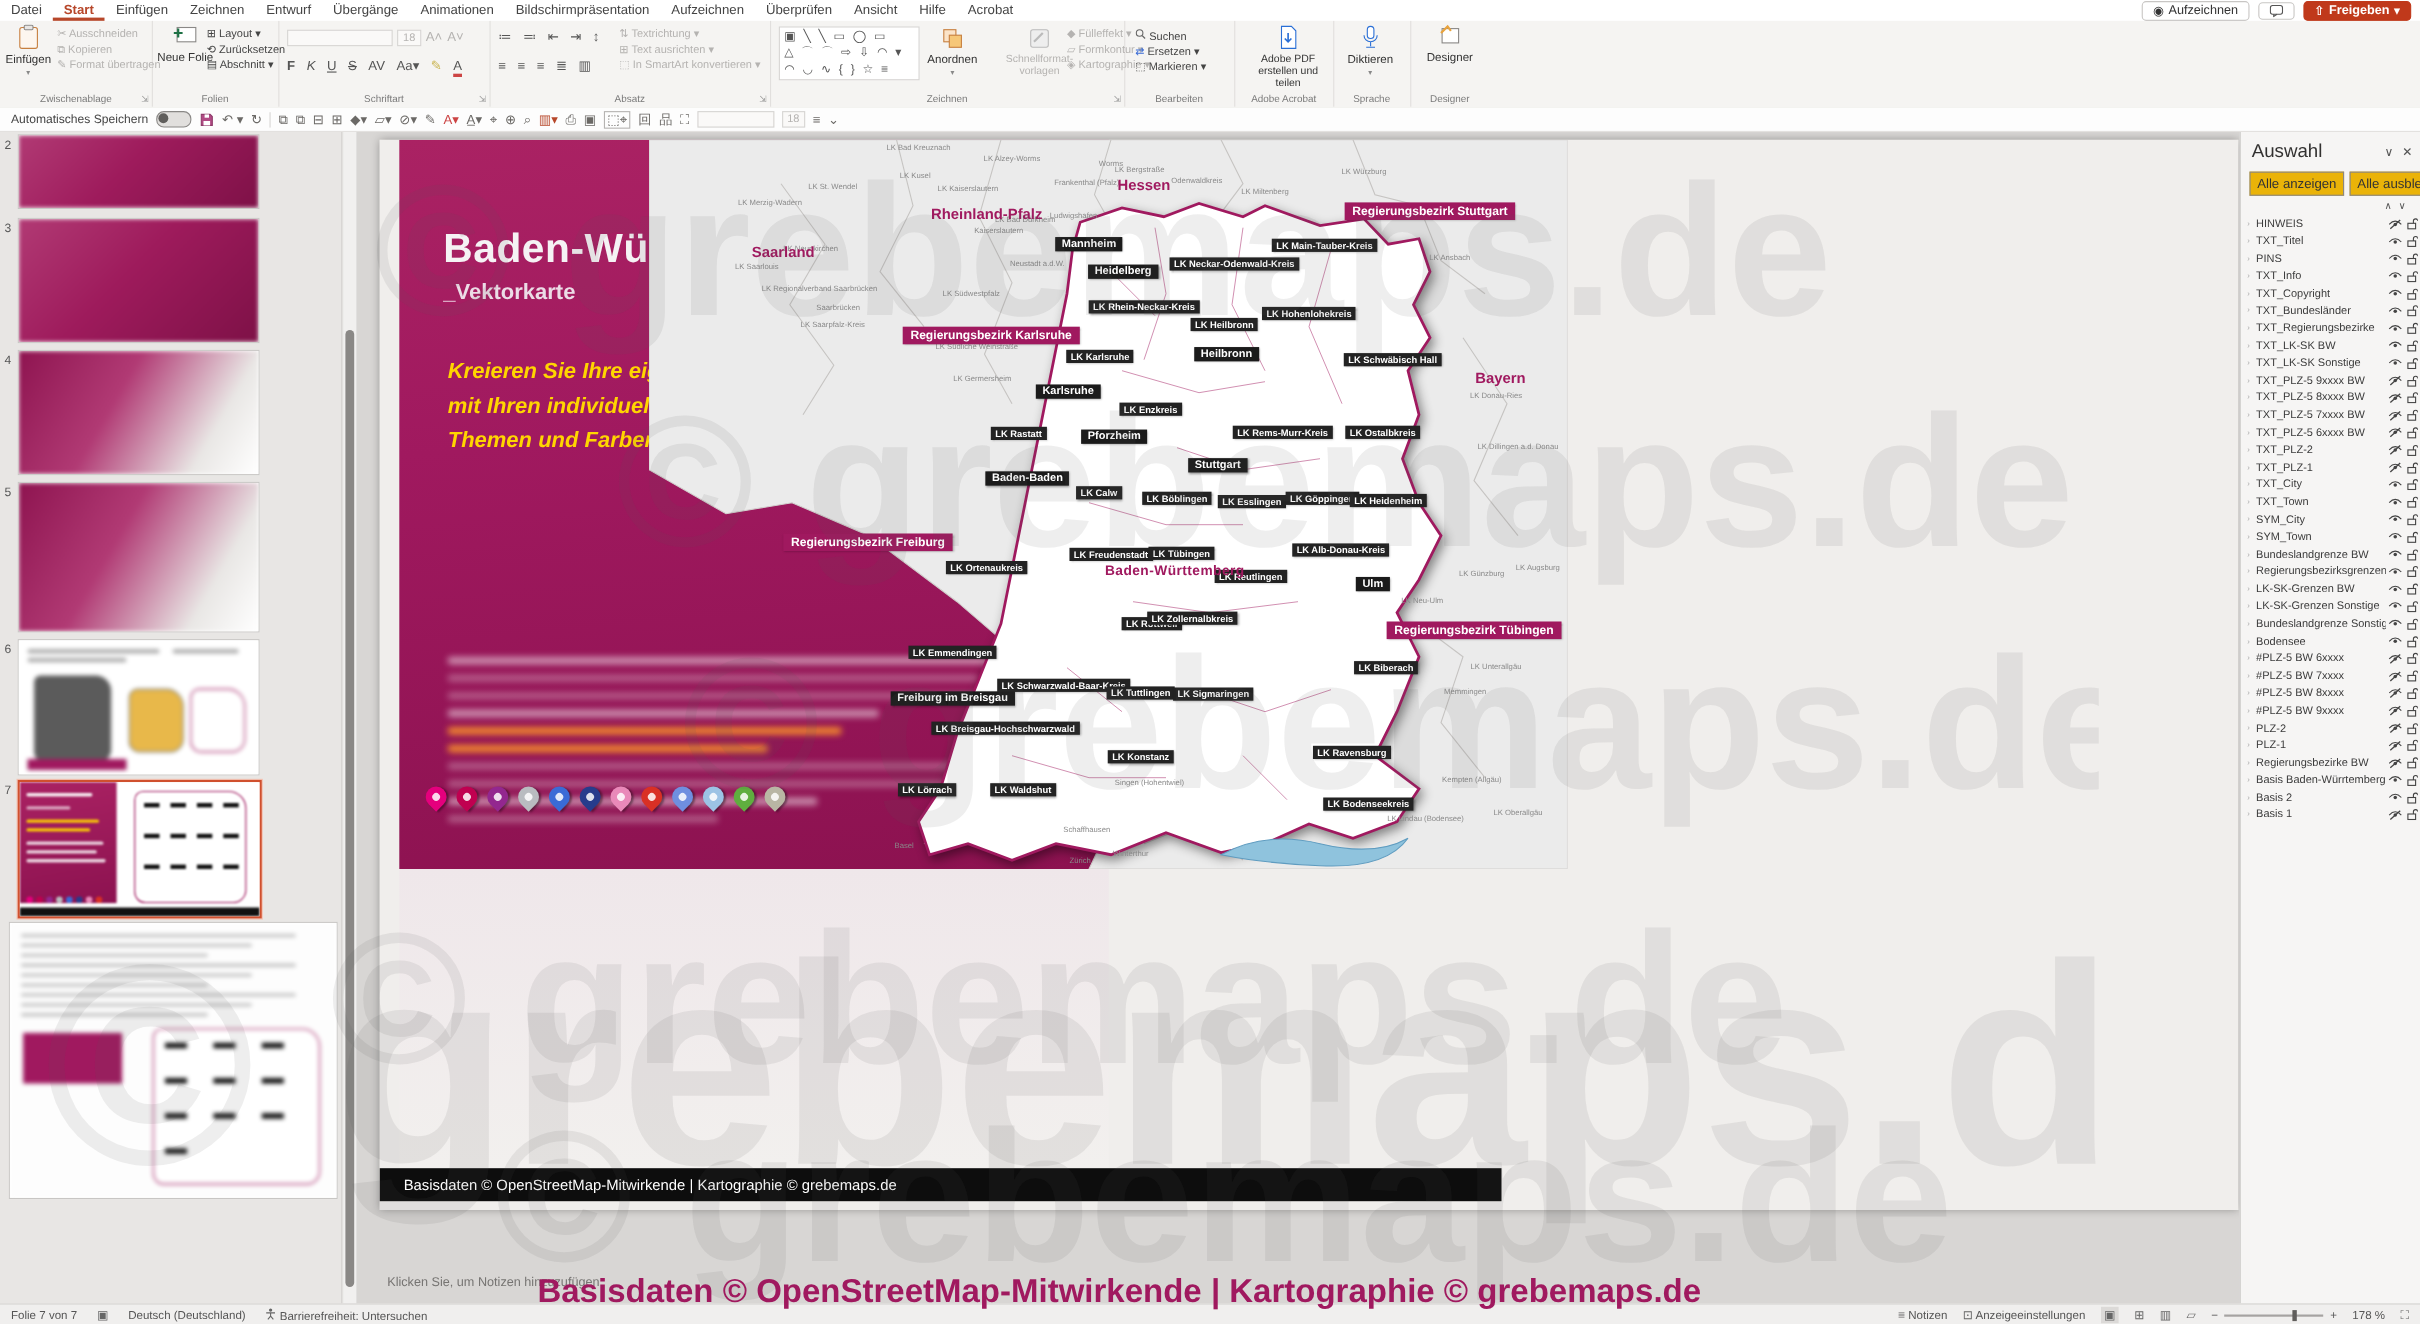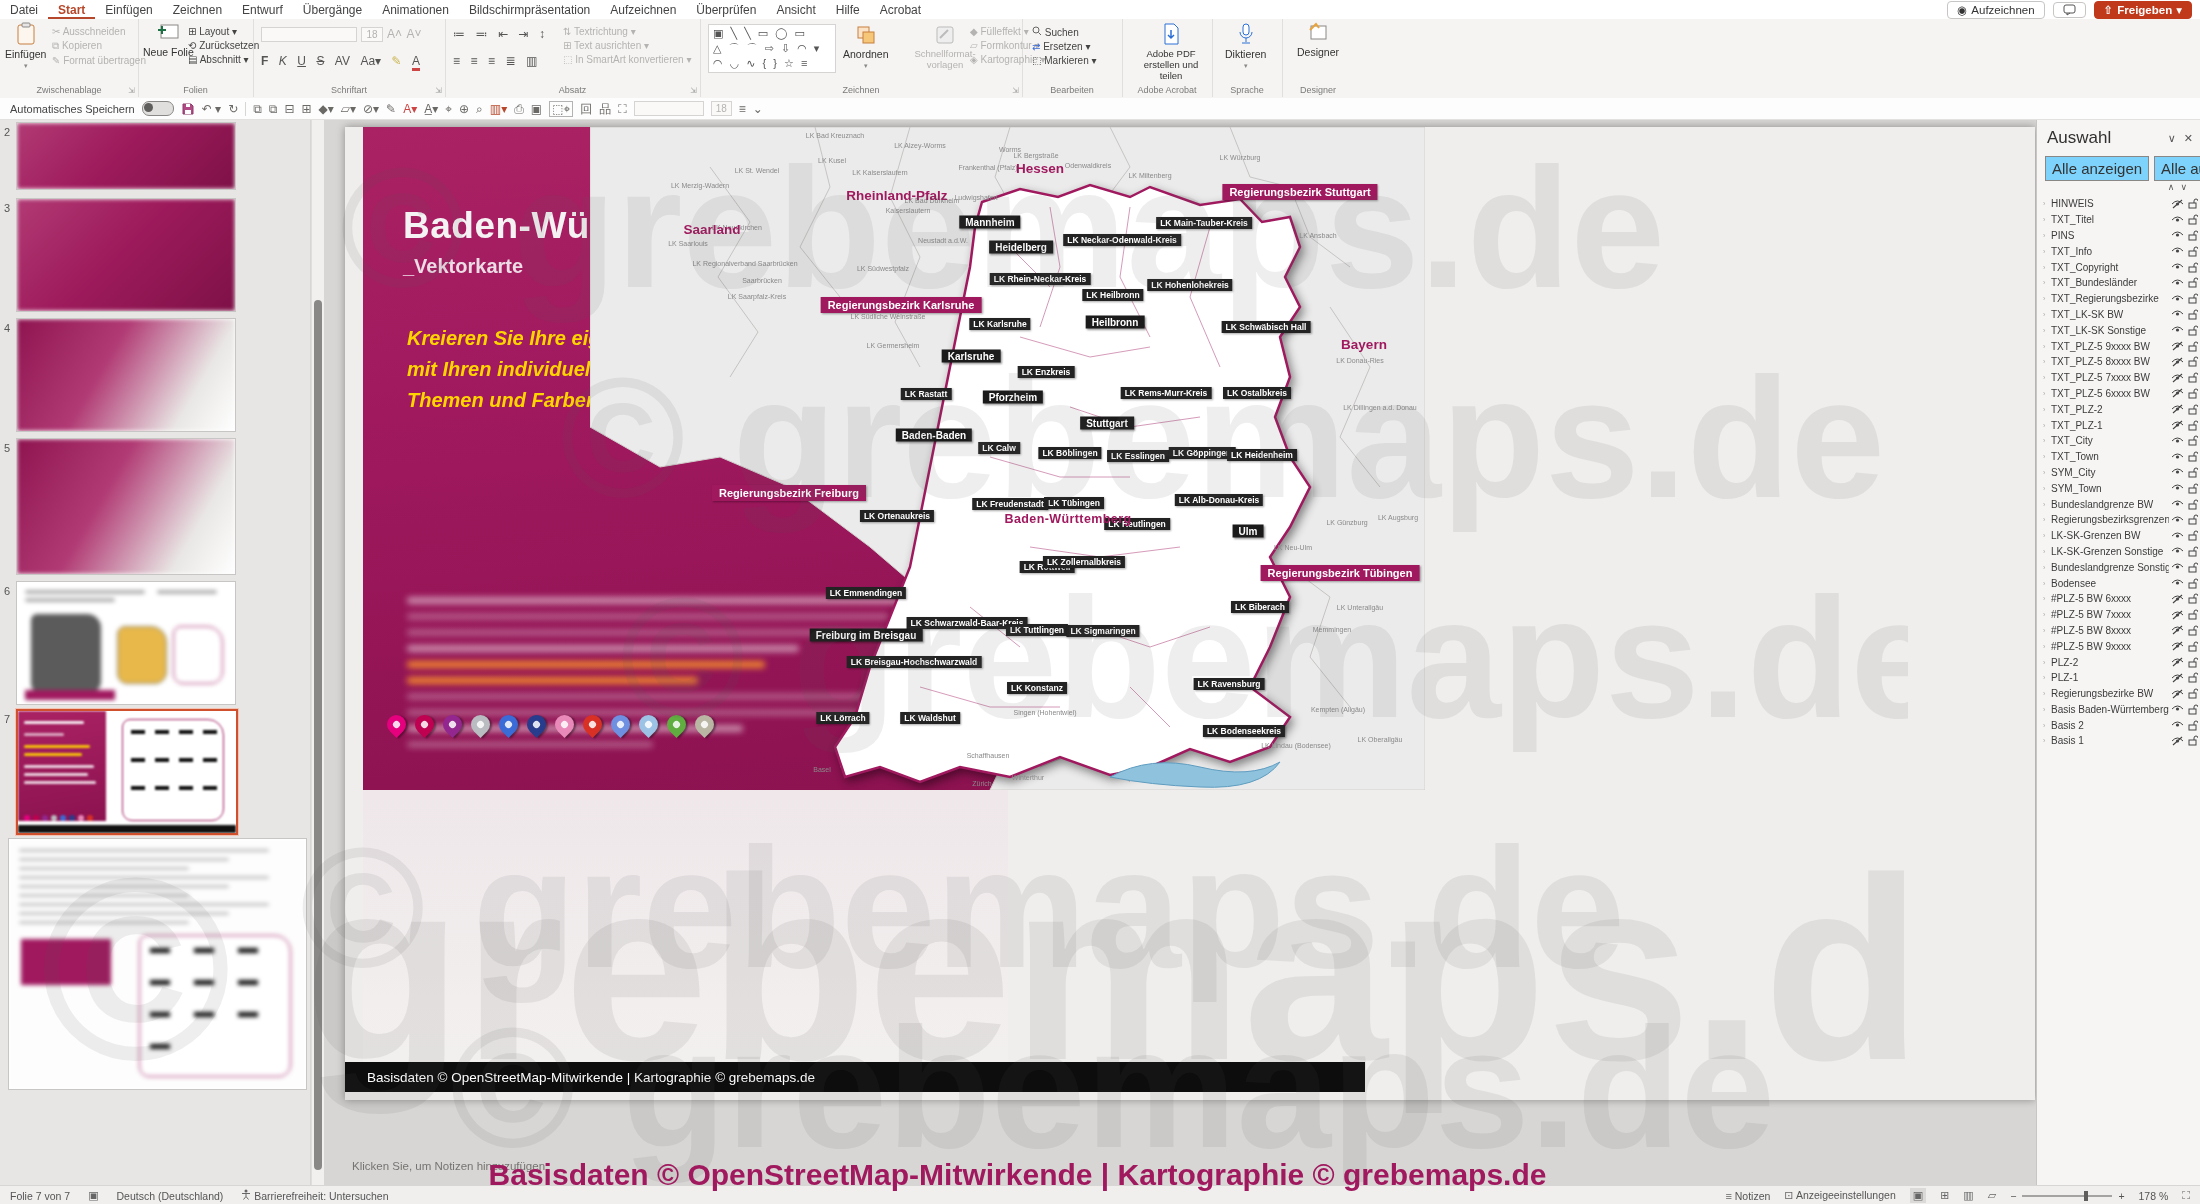--- a/index.html
+++ b/index.html
@@ -70,21 +70,21 @@
   .lbl-city{font-size:10px;font-weight:bold;color:#fff;background:#1b1b1b;padding:1px 6px;box-shadow:1px 1px 2px rgba(0,0,0,.4);}
   .lbl-lk{font-size:8.5px;font-weight:bold;color:#fff;background:#232323;padding:1px 4px;box-shadow:1px 1px 2px rgba(0,0,0,.35);}
   .lbl-small{font-size:7px;color:#8a8a8a;}
   .lbl-region{font-size:12.5px;font-weight:bold;color:#a0195f;letter-spacing:.4px;}
   
   #selpane{left:2036px;top:120px;width:164px;height:1065px;background:#f6f5f4;border-left:1px solid #c8c6c4;z-index:20;}
   #selpane-header{position:absolute;left:10px;top:8px;right:8px;display:flex;align-items:center;}
   #selpane-title{font-size:17px;color:#323130;flex:1;}
   .sp-hbtn{font-size:11px;color:#555;margin-left:8px;}
   #selpane-btns{position:absolute;left:8px;top:36px;display:flex;gap:5px;}
-  .sp-btn{font-size:15px;color:#333;background:#7dd3fc;border:1px solid #8a8886;padding:3px 6px;white-space:nowrap;}
+  .sp-btn{font-size:12px;color:#333;background:#eab308;border:1px solid #8a8886;padding:3px 6px;white-space:nowrap;}
   #selpane-updown{position:absolute;right:8px;top:62px;font-size:9px;color:#555;letter-spacing:6px;}
   #sel-list{position:absolute;left:0;top:76px;right:0;}
   .sel-row{display:flex;align-items:center;height:15.8px;padding-left:6px;}
   .sel-chev{width:8px;font-size:7px;color:#aaa;}
   .sel-label{flex:1;font-size:10px;color:#3b3b3b;white-space:nowrap;overflow:hidden;}
   .sel-ico{width:16px;display:flex;justify-content:center;}
   
   #notes-text{left:352px;top:1160px;font-size:11.5px;color:#767472;z-index:15;}
   #big-credit{left:0;top:1158px;width:2035px;text-align:center;font-size:30px;font-weight:bold;color:#a0195f;z-index:65;}
   #statusbar{left:0;top:1185px;width:2200px;height:19px;background:#f0efee;border-top:1px solid #d8d6d4;z-index:60;display:flex;align-items:center;font-size:10.5px;color:#555;}

